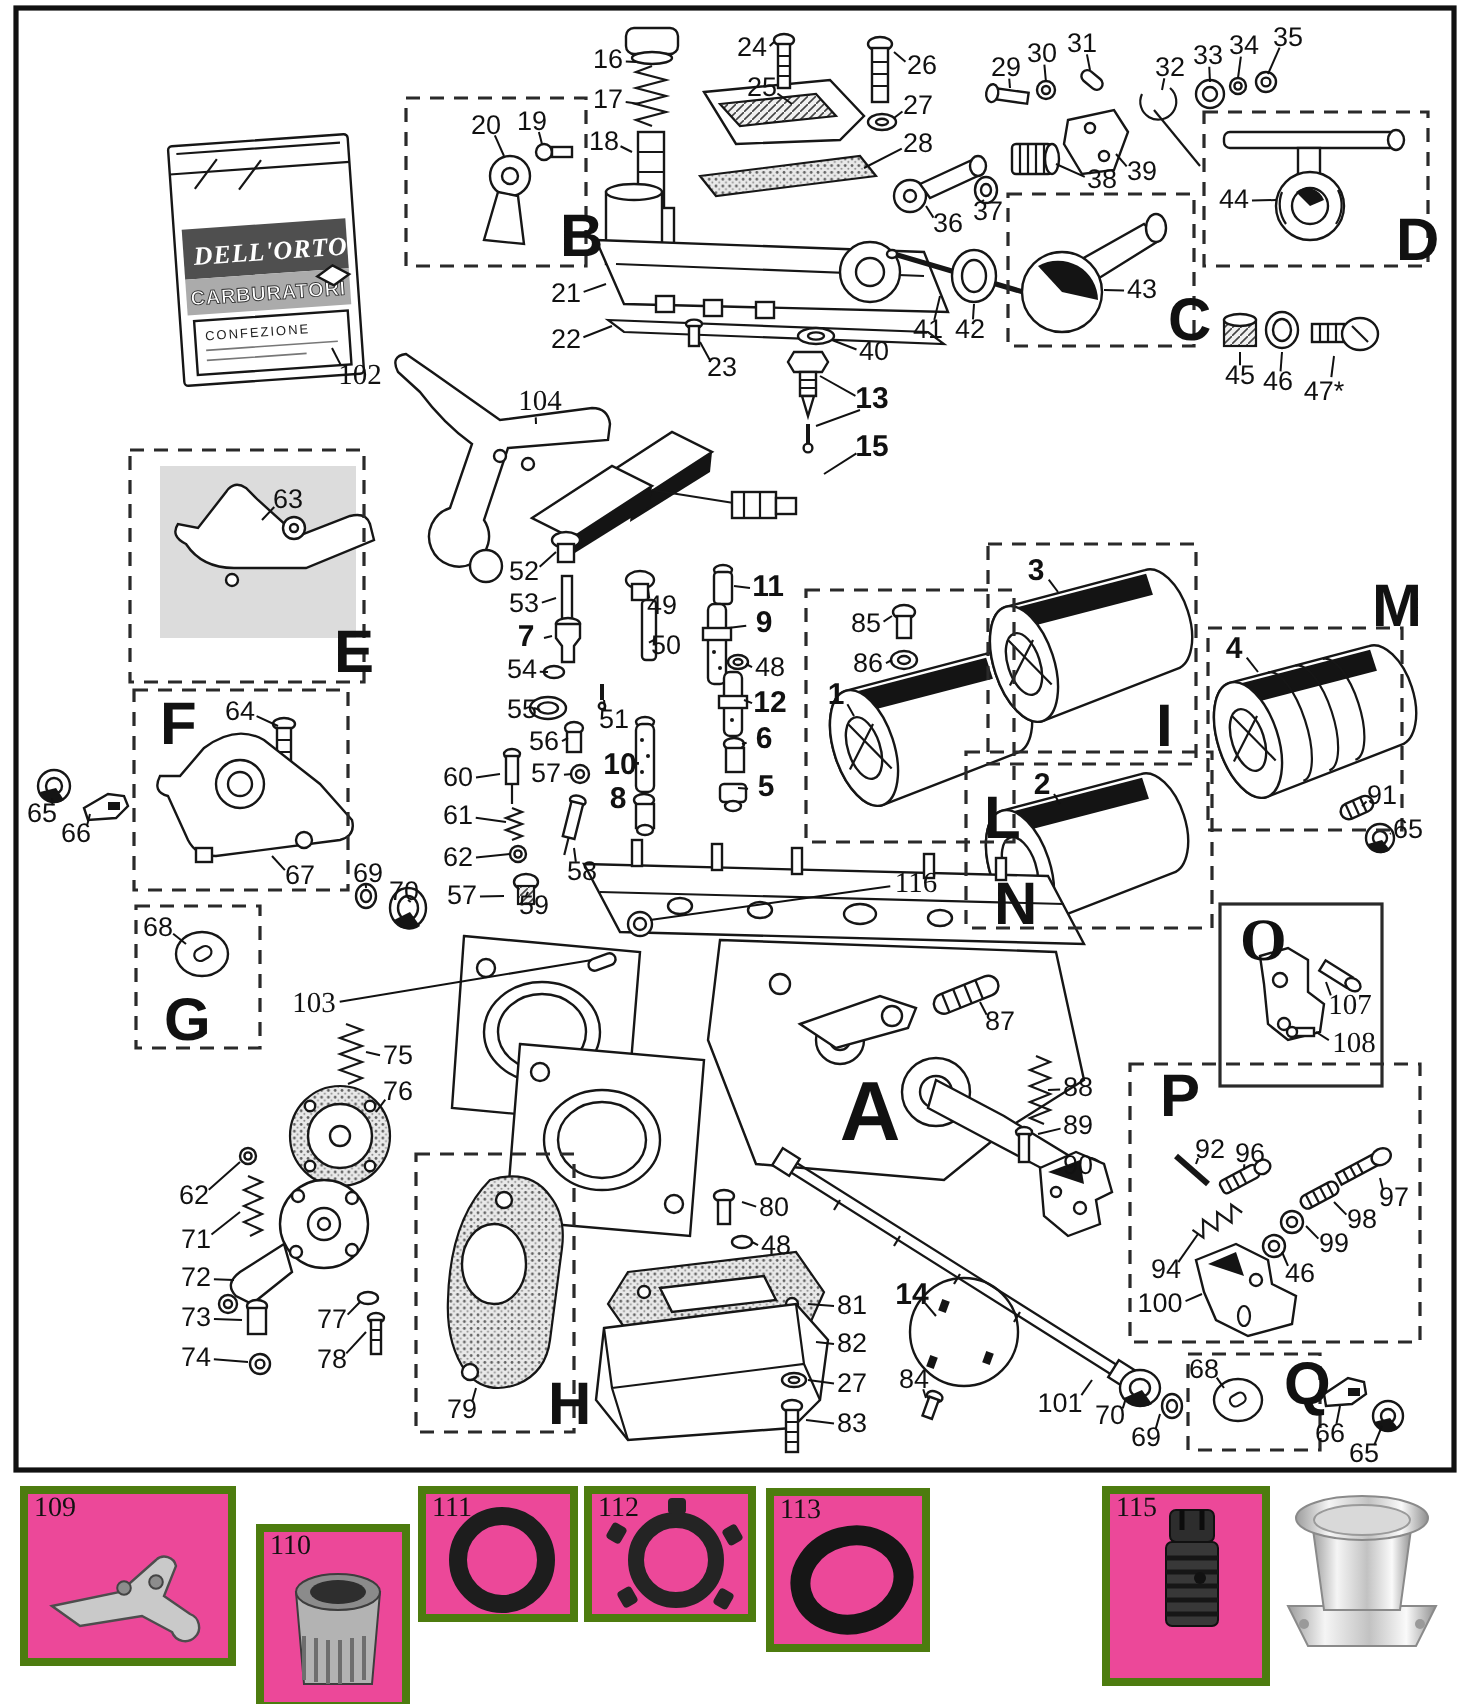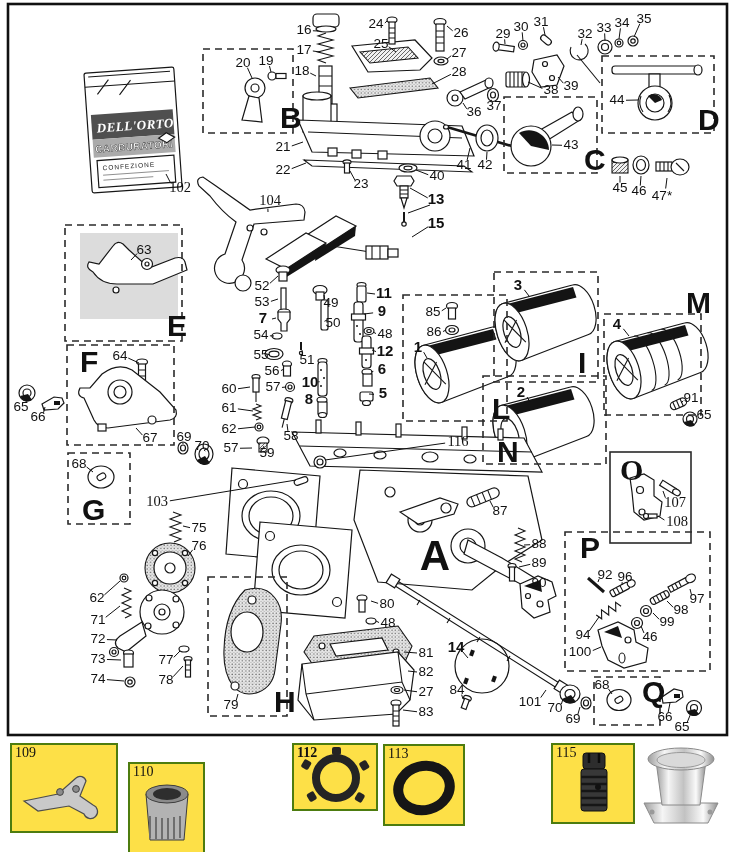--- a/index.html
+++ b/index.html
@@ -16,21 +16,21 @@
   rect.grp{fill:none;stroke:#2a2a2a;stroke-width:1.6;}
   rect.grp.dashed{stroke-dasharray:7 5;}
   
   .p{stroke:#161616;stroke-width:1.2;fill:#fff;}
   .pn{stroke:#161616;stroke-width:1.1;fill:none;}
   .pd{fill:#141414;stroke:none;}
   .pg{fill:#dcdcdc;stroke:none;}
   .pt{fill:url(#stip);stroke:#161616;stroke-width:1.1;}
   .ph{fill:url(#hatch);stroke:#161616;stroke-width:1.1;}
   
-  .tile{position:absolute;background:#fde047;border:2px solid #4d7c0f;box-sizing:border-box;}
+  .tile{position:absolute;background:#ec4899;border:4px solid #4d7c0f;box-sizing:border-box;}
   .tile.plain{border:none;background:#fff;}
   .tile .num{position:absolute;top:0px;left:3px;font-family:"Liberation Serif",serif;
              font-size:14px;color:#111;z-index:2;}
   .tile svg{position:absolute;left:0;top:0;}
   .bagband1{fill:#4f4f4f;}
   .bagband2{fill:#ababab;}
   text.bag1{font-size:13px;font-weight:bold;font-style:italic;fill:#fff;letter-spacing:.5px;
             font-family:"Liberation Serif",serif;}
   text.bag2{font-size:10px;font-weight:bold;fill:#fff;stroke:#333;stroke-width:.45;
             letter-spacing:.4px;font-family:"Liberation Sans",sans-serif;}
@@ -947,42 +947,48 @@
 </div>
 <div class="tile" style="left:128px;top:742px;width:77px;height:93px;margin-top:20px;">
   <span class="num">110</span>
   <svg width="73" height="89" viewBox="0 0 73 89">
     <path d="M16,30 h42 l-4,46 h-34 z" fill="#b3b3b3" stroke="#3d3d3d"></path>
     <path d="M20,52 v22 M26,53 v22 M32,54 v22 M38,54 v22 M44,53 v22 M50,52 v22" stroke="#6e6e6e" stroke-width="2"></path>
     <ellipse cx="37" cy="30" rx="21" ry="9" fill="#8b8b8b" stroke="#3d3d3d"></ellipse>
     <ellipse cx="37" cy="30" rx="14" ry="6" fill="#2e2e2e"></ellipse>
   </svg>
 </div>
-<div class="tile" style="left:292px;top:743px;width:86px;height:68px;font-weight:bold;">
+<div class="tile" style="left:209px;top:743px;width:80px;height:68px;">
+  <span class="num">111</span>
+  <svg width="76" height="64" viewBox="0 0 76 64">
+    <circle cx="38" cy="33" r="22" fill="none" stroke="#1d1d1d" stroke-width="9"></circle>
+  </svg>
+</div>
+<div class="tile" style="left:292px;top:743px;width:86px;height:68px;">
   <span class="num">112</span>
   <svg width="82" height="64" viewBox="0 0 82 64">
     <circle cx="42" cy="33" r="20" fill="none" stroke="#242424" stroke-width="8"></circle>
     <g fill="#242424">
       <rect x="38" y="2" width="9" height="8" rx="2"></rect>
       <rect x="66" y="16" width="9" height="8" rx="2" transform="rotate(60 70 20)"></rect>
       <rect x="62" y="48" width="9" height="8" rx="2" transform="rotate(120 66 52)"></rect>
       <rect x="14" y="48" width="9" height="8" rx="2" transform="rotate(-120 18 52)"></rect>
       <rect x="8" y="16" width="9" height="8" rx="2" transform="rotate(-60 12 20)"></rect>
     </g>
   </svg>
 </div>
 <div class="tile" style="left:383px;top:744px;width:82px;height:82px;text-decoration:underline;">
   <span class="num">113</span>
   <svg width="78" height="78" viewBox="0 0 78 78">
     <g transform="rotate(-15 39 42)">
       <ellipse cx="39" cy="42" rx="26" ry="22" fill="none" stroke="#161616" stroke-width="10"></ellipse>
     </g>
   </svg>
 </div>
-<div class="tile" style="left:551px;top:743px;width:84px;height:81px;">
+<div class="tile" style="left:551px;top:743px;width:84px;height:100px;">
   <span class="num">115</span>
   <svg width="80" height="77" viewBox="0 0 80 77">
     <rect x="30" y="8" width="22" height="16" rx="3" fill="#2d2d2d" stroke="#111"></rect>
     <path d="M36,8 v10 M46,8 v10" stroke="#0c0c0c" stroke-width="2.5"></path>
     <rect x="28" y="24" width="26" height="42" rx="3" fill="#383838" stroke="#111"></rect>
     <path d="M28,32 h26 M28,39 h26 M28,46 h26 M28,53 h26 M28,60 h26" stroke="#161616" stroke-width="2.5"></path>
     <circle cx="45" cy="42" r="3" fill="#111"></circle>
   </svg>
 </div>
 <div class="tile plain" style="left:638px;top:741px;width:86px;height:91px;">

